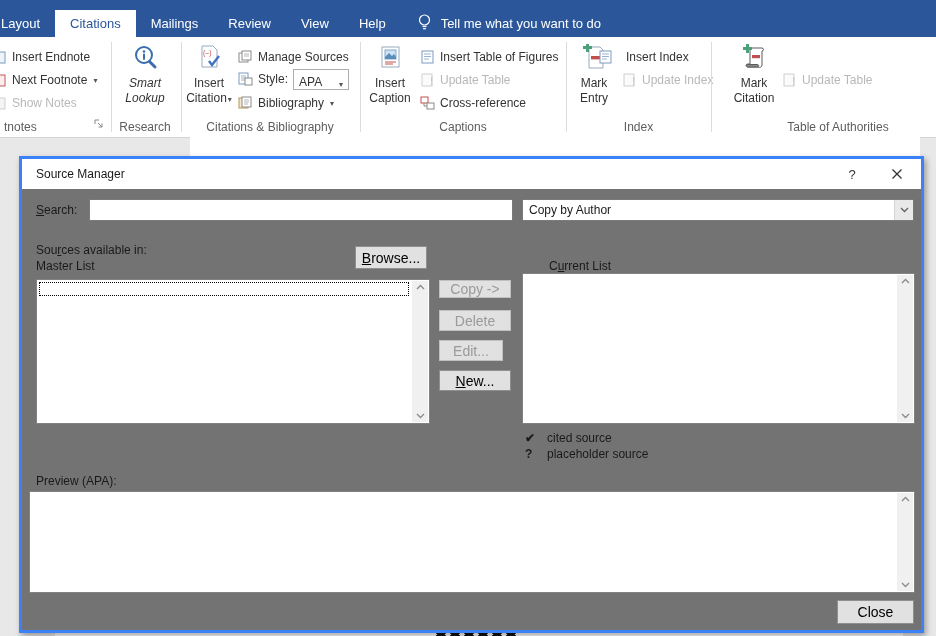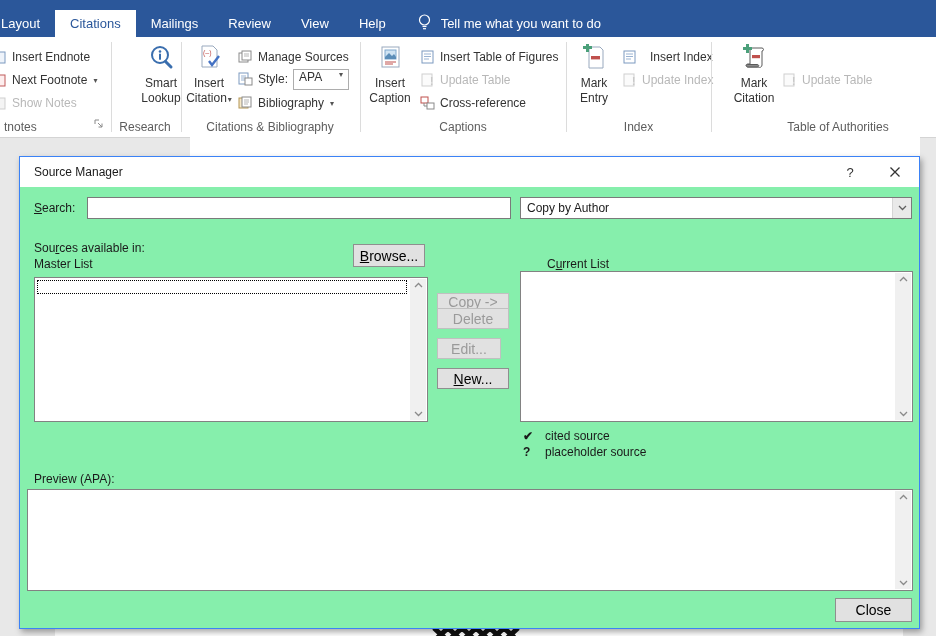--- a/index.html
+++ b/index.html
@@ -18,29 +18,29 @@
   .gsep{position:absolute;top:5px;height:90px;width:1px;background:#dcdcdc;}
   .glabel{position:absolute;bottom:3px;font-size:12px;color:#5d5d5d;white-space:nowrap;text-align:center;}
   .rsmall{position:absolute;display:flex;align-items:center;gap:5px;font-size:12px;color:#333;
           white-space:nowrap;height:18px;}
   .rsmall.dis{color:#b8b8b8;}
   .rbig{position:absolute;top:5px;display:flex;flex-direction:column;align-items:center;
         font-size:12px;color:#333;text-align:center;line-height:15px;}
   .rbig svg{margin:2px 0 5px;}
   .dd{font-size:8px;color:#555;margin-left:1px;}
   .sliver{display:inline-block;width:7px;height:13px;overflow:hidden;flex:0 0 7px;}
-  .combo-s{display:inline-flex;align-items:flex-start;width:54px;height:19px;background:#fff;
+  .combo-s{display:inline-flex;align-items:flex-end;width:54px;height:19px;background:#fff;
            border:1px solid #adadad;}
   .combo-s .cval{flex:1;padding-left:5px;font-size:12px;color:#333;}
   .combo-s .cbtn{width:14px;text-align:center;}
   
   .docsliver{position:absolute;background:#fff;}
   
-  .dlg{position:absolute;left:19px;top:156px;width:899px;height:471px;background:#86efac;
-       border:1px solid #3b82f6;box-shadow:2px 3px 6px rgba(0,0,0,.35);font-size:12px;color:#000;}
+  .dlg{position:absolute;left:19px;top:156px;width:899px;height:471px;background:#737373;
+       border:3px solid #3b82f6;box-shadow:2px 3px 6px rgba(0,0,0,.35);font-size:12px;color:#000;}
   .dlg-title{position:absolute;left:0;top:0;width:100%;height:30px;background:#fff;}
   .dlg-title .ttl{position:absolute;left:14px;top:8px;font-size:12px;color:#1a1a1a;}
   .capbtn{position:absolute;top:0;width:40px;height:30px;display:flex;align-items:center;
           justify-content:center;font-size:13px;color:#333;}
   .lbl{position:absolute;white-space:nowrap;color:#1a1a1a;}
   .accel{text-decoration:underline;}
   .tbox{position:absolute;background:#fff;border:1px solid #7a7a7a;font-size:12px;
         padding:0 5px;font-family:"Liberation Sans",sans-serif;box-sizing:border-box;}
   .combo{position:absolute;background:#fff;border:1px solid #7a7a7a;display:flex;align-items:stretch;box-sizing:border-box;}
   .combo .cval{flex:1;display:flex;align-items:center;padding-left:6px;font-size:12px;color:#1a1a1a;}
@@ -104,21 +104,21 @@
     </div>
     <div class="glabel" style="left:4px;">tnotes</div>
     <span style="position:absolute;left:93px;bottom:4px;">
       <svg width="11" height="11" viewBox="0 0 11 11">
           <path d="M2 6V2h4" fill="none" stroke="#8a8a8a"></path>
           <path d="M5 5l4 4M9 5.5V9H5.5" fill="none" stroke="#8a8a8a"></path>
         </svg>
     </span>
     <div class="gsep" style="left:111px;"></div>
 
-    <div class="rbig" style="left:133px;width:56px;">
+    <div class="rbig" style="left:117px;width:56px;font-style:italic;">
       <svg width="27" height="27" viewBox="0 0 27 27">
         <circle cx="12" cy="11" r="8" fill="none" stroke="#3a6eae" stroke-width="2"></circle>
         <line x1="17.5" y1="17.5" x2="23" y2="23" stroke="#3a6eae" stroke-width="3" stroke-linecap="round"></line>
         <circle cx="12" cy="7.5" r="1.3" fill="#3a6eae"></circle>
           <rect x="11" y="9.7" width="2" height="6" fill="#3a6eae"></rect>
       </svg>
       <span>Smart</span>
       <span>Lookup</span>
     </div>
     <div class="glabel" style="left:117px;width:56px;">Research</div>
@@ -203,21 +203,21 @@
     <div class="rbig" style="left:568px;width:52px;">
       <svg width="27" height="27" viewBox="0 0 27 27">
         <path d="M8 3h11l3 3v18H8z" fill="#fff" stroke="#99a9be"></path>
         <rect x="10" y="12" width="9" height="3.4" fill="#c0504d"></rect>
         <rect x="2" y="2" width="9" height="3" fill="#4ba07a"></rect>
           <rect x="5" y="-1" width="3" height="9" fill="#4ba07a"></rect>
       </svg>
       <span>Mark</span>
       <span>Entry</span>
     </div>
-    <div class="rsmall" style="left:622px;top:11px;gap:13px;">
+    <div class="rsmall" style="left:598px;top:11px;gap:13px;">
       <svg width="15" height="14" viewBox="0 0 15 14">
         <rect x="2" y="1" width="11" height="12" fill="#fff" stroke="#7d9ac0"></rect>
           <path d="M4 4h7M4 6.5h7M4 9h5" stroke="#9ab3d2"></path>
       </svg>
       <span>Insert Index</span>
     </div>
     <div class="rsmall dis" style="left:622px;top:34px;">
       <svg width="15" height="14" viewBox="0 0 15 14">
         <rect x="2" y="1" width="10" height="12" fill="#fbfbfb" stroke="#cfcfcf"></rect>
           <text x="10" y="12" font-size="10" font-weight="bold" fill="#c9c9c9" font-family="Liberation Sans">!</text>
@@ -290,21 +290,21 @@
       <div class="sb">
         <svg width="9" height="6" viewBox="0 0 9 6">
             <path d="M1 5l3.5-3.5L8 5" fill="none" stroke="#8a8a8a" stroke-width="1.3"></path>
           </svg>
         <svg width="9" height="6" viewBox="0 0 9 6">
             <path d="M1 1l3.5 3.5L8 1" fill="none" stroke="#8a8a8a" stroke-width="1.3"></path>
           </svg>
       </div>
     </div>
 
-    <button class="btn dis" style="left:417px;top:136px;width:72px;height:18px;">
+    <button class="btn dis" style="left:417px;top:121px;width:72px;height:18px;">
         <span>Copy -&gt;</span>
       </button>
     <button class="btn dis" style="left:417px;top:151px;width:72px;height:21px;">
         <span>Delete</span>
       </button>
     <button class="btn dis" style="left:417px;top:181px;width:64px;height:21px;">
         <span>Edit...</span>
       </button>
     <button class="btn" style="left:417px;top:211px;width:72px;height:21px;">
         <span><span class="accel">N</span><span>ew...</span></span>

